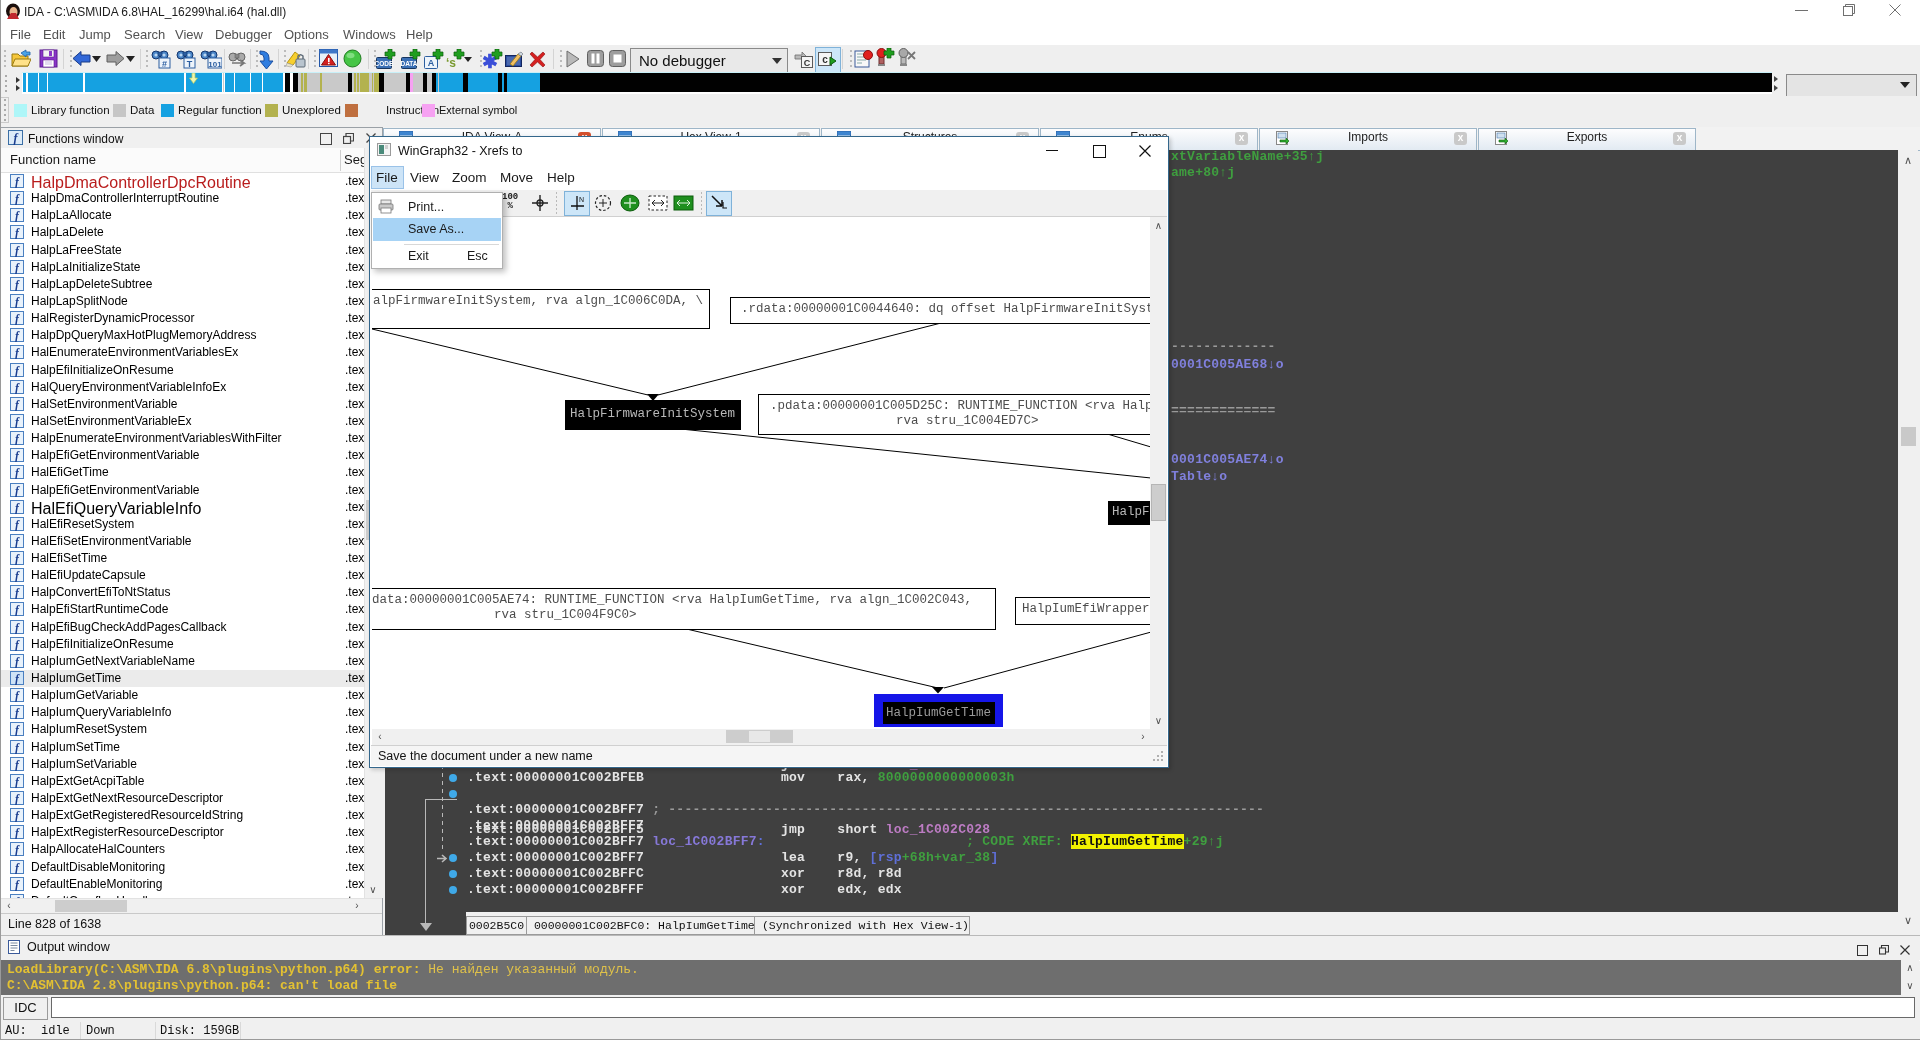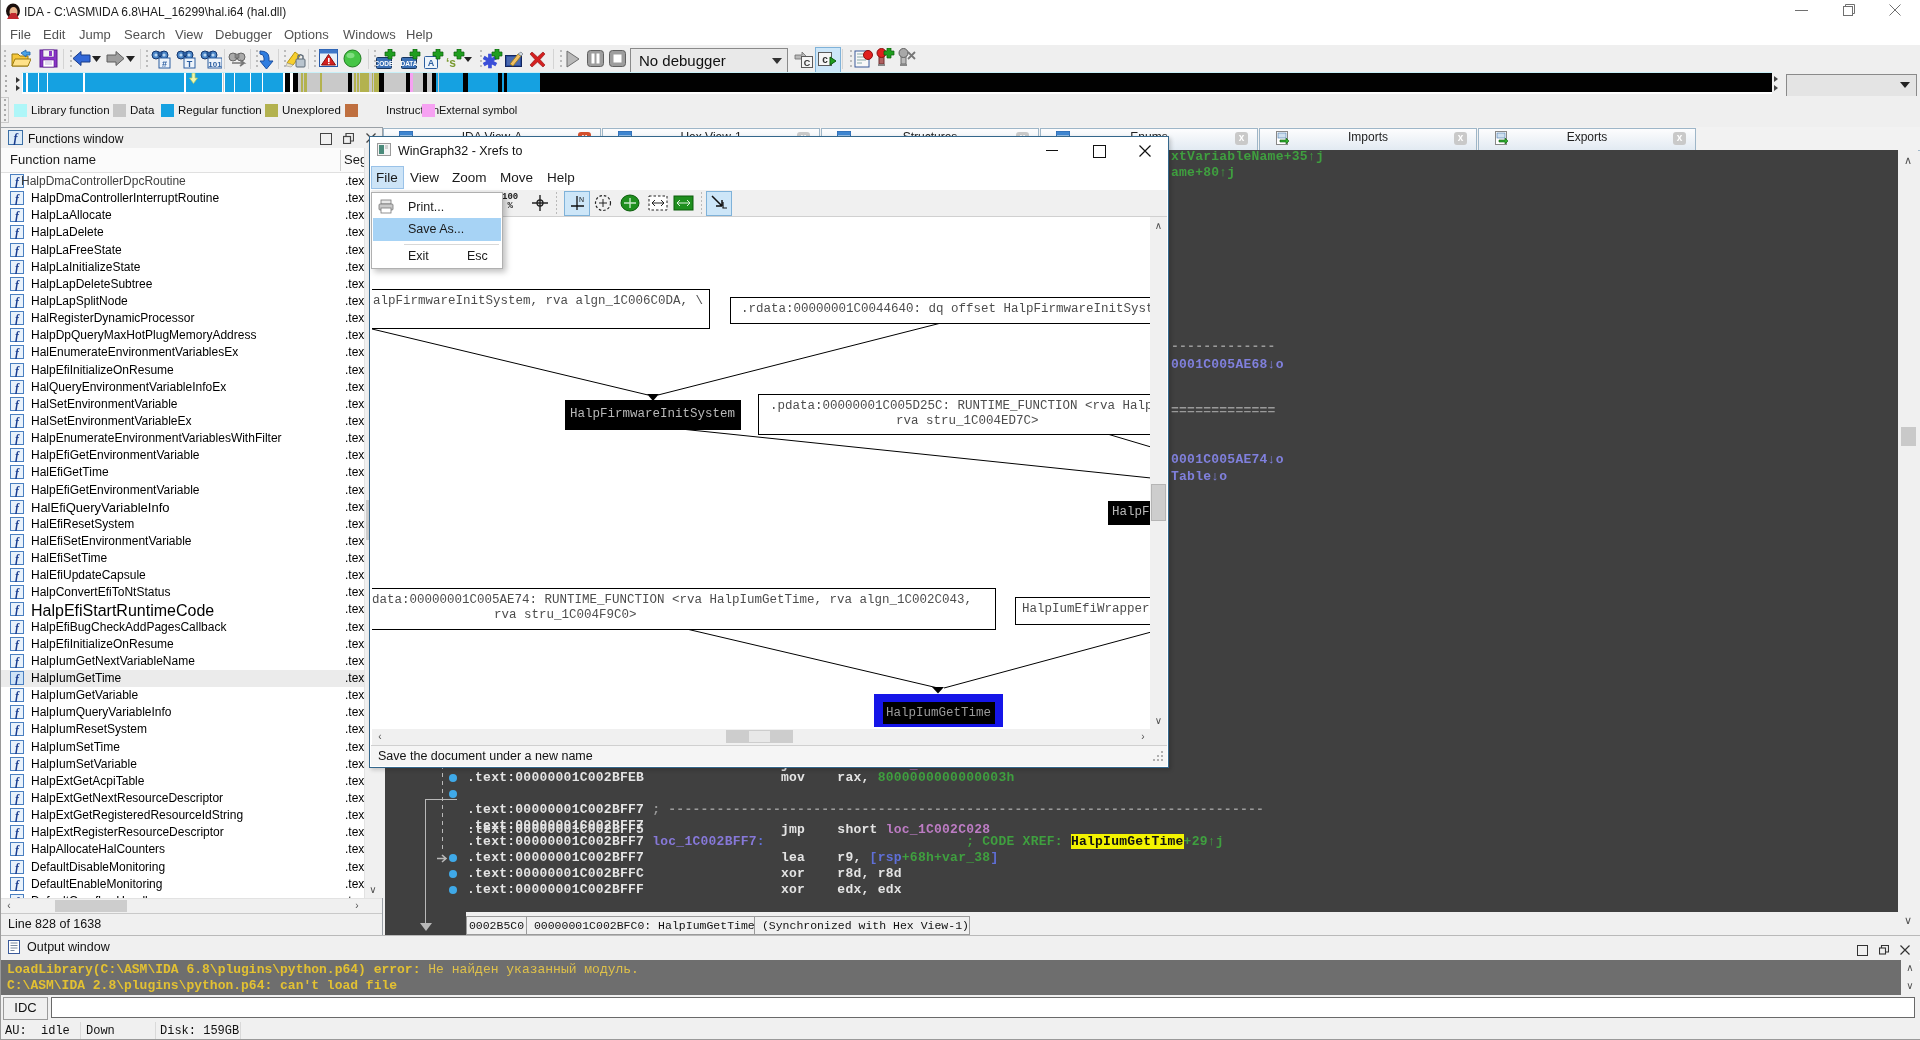--- a/index.html
+++ b/index.html
@@ -501,21 +501,21 @@
 <div class="ab" style="left:10px;top:152px;font-size:13px;color:#1a1a1a;">Function name</div>
 <div class="ab" style="left:340px;top:150px;width:1px;height:21px;background:#d0d0d0;"></div>
 <div class="ab" style="left:344px;top:152px;width:20px;overflow:hidden;font-size:13px;color:#1a1a1a;">Segm</div>
 <div class="ab" style="left:1px;top:173px;width:363px;height:725px;overflow:hidden;background:#fff;">
 <div style="position:absolute;left:9px;top:1px;width:14px;height:14px;">
       <svg width="14" height="14">
         <rect x="0.5" y="0.5" width="13" height="13" fill="#e9f2fb" stroke="#4a7fc0"></rect>
         <text x="7" y="11.5" font-size="11.5" font-style="italic" font-weight="bold" font-family="Liberation Serif" fill="#1a3d8f" text-anchor="middle">f</text>
       </svg>
     </div>
-<div style="position:absolute;left:20px;top:1px;font-size:12px;color:#404040;">HalpDmaControllerDpcRoutine</div>
+<div style="position:absolute;left:30px;top:1px;font-size:16px;color:#b91c1c;">HalpDmaControllerDpcRoutine</div>
 <div style="position:absolute;left:344px;top:1px;font-size:12px;color:#000;">.text</div>
 <div style="position:absolute;left:9px;top:18px;width:14px;height:14px;">
       <svg width="14" height="14">
         <rect x="0.5" y="0.5" width="13" height="13" fill="#e9f2fb" stroke="#4a7fc0"></rect>
         <text x="7" y="11.5" font-size="11.5" font-style="italic" font-weight="bold" font-family="Liberation Serif" fill="#1a3d8f" text-anchor="middle">f</text>
       </svg>
     </div>
 <div style="position:absolute;left:30px;top:18px;font-size:12px;color:#000;">HalpDmaControllerInterruptRoutine</div>
 <div style="position:absolute;left:344px;top:18px;font-size:12px;color:#000;">.text</div>
 <div style="position:absolute;left:9px;top:35px;width:14px;height:14px;">
@@ -653,21 +653,21 @@
       </svg>
     </div>
 <div style="position:absolute;left:30px;top:310px;font-size:12px;color:#000;">HalpEfiGetEnvironmentVariable</div>
 <div style="position:absolute;left:344px;top:310px;font-size:12px;color:#000;">.text</div>
 <div style="position:absolute;left:9px;top:327px;width:14px;height:14px;">
       <svg width="14" height="14">
         <rect x="0.5" y="0.5" width="13" height="13" fill="#e9f2fb" stroke="#4a7fc0"></rect>
         <text x="7" y="11.5" font-size="11.5" font-style="italic" font-weight="bold" font-family="Liberation Serif" fill="#1a3d8f" text-anchor="middle">f</text>
       </svg>
     </div>
-<div style="position:absolute;left:30px;top:327px;font-size:13px;color:#000;">HalEfiQueryVariableInfo</div>
+<div style="position:absolute;left:30px;top:327px;font-size:16px;color:#000;">HalEfiQueryVariableInfo</div>
 <div style="position:absolute;left:344px;top:327px;font-size:12px;color:#000;">.text</div>
 <div style="position:absolute;left:9px;top:344px;width:14px;height:14px;">
       <svg width="14" height="14">
         <rect x="0.5" y="0.5" width="13" height="13" fill="#e9f2fb" stroke="#4a7fc0"></rect>
         <text x="7" y="11.5" font-size="11.5" font-style="italic" font-weight="bold" font-family="Liberation Serif" fill="#1a3d8f" text-anchor="middle">f</text>
       </svg>
     </div>
 <div style="position:absolute;left:30px;top:344px;font-size:12px;color:#000;">HalEfiResetSystem</div>
 <div style="position:absolute;left:344px;top:344px;font-size:12px;color:#000;">.text</div>
 <div style="position:absolute;left:9px;top:361px;width:14px;height:14px;">
@@ -701,21 +701,21 @@
       </svg>
     </div>
 <div style="position:absolute;left:30px;top:412px;font-size:12px;color:#000;">HalpConvertEfiToNtStatus</div>
 <div style="position:absolute;left:344px;top:412px;font-size:12px;color:#000;">.text</div>
 <div style="position:absolute;left:9px;top:429px;width:14px;height:14px;">
       <svg width="14" height="14">
         <rect x="0.5" y="0.5" width="13" height="13" fill="#e9f2fb" stroke="#4a7fc0"></rect>
         <text x="7" y="11.5" font-size="11.5" font-style="italic" font-weight="bold" font-family="Liberation Serif" fill="#1a3d8f" text-anchor="middle">f</text>
       </svg>
     </div>
-<div style="position:absolute;left:30px;top:429px;font-size:16px;color:#000;">HalpEfiStartRuntimeCode</div>
+<div style="position:absolute;left:30px;top:429px;font-size:12px;color:#000;">HalpEfiStartRuntimeCode</div>
 <div style="position:absolute;left:344px;top:429px;font-size:12px;color:#000;">.text</div>
 <div style="position:absolute;left:9px;top:447px;width:14px;height:14px;">
       <svg width="14" height="14">
         <rect x="0.5" y="0.5" width="13" height="13" fill="#e9f2fb" stroke="#4a7fc0"></rect>
         <text x="7" y="11.5" font-size="11.5" font-style="italic" font-weight="bold" font-family="Liberation Serif" fill="#1a3d8f" text-anchor="middle">f</text>
       </svg>
     </div>
 <div style="position:absolute;left:30px;top:447px;font-size:12px;color:#000;">HalpEfiBugCheckAddPagesCallback</div>
 <div style="position:absolute;left:344px;top:447px;font-size:12px;color:#000;">.text</div>
 <div style="position:absolute;left:9px;top:464px;width:14px;height:14px;">

